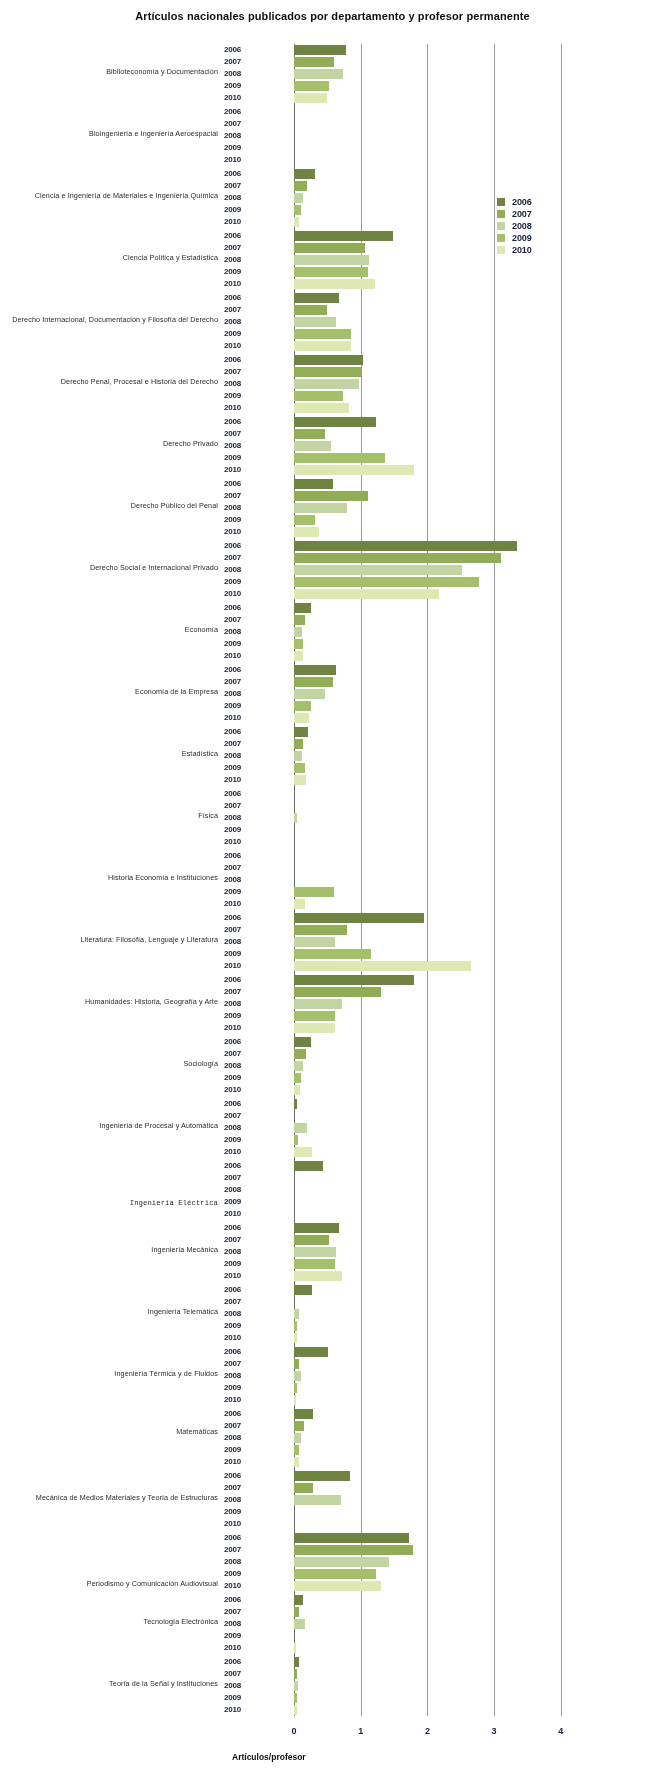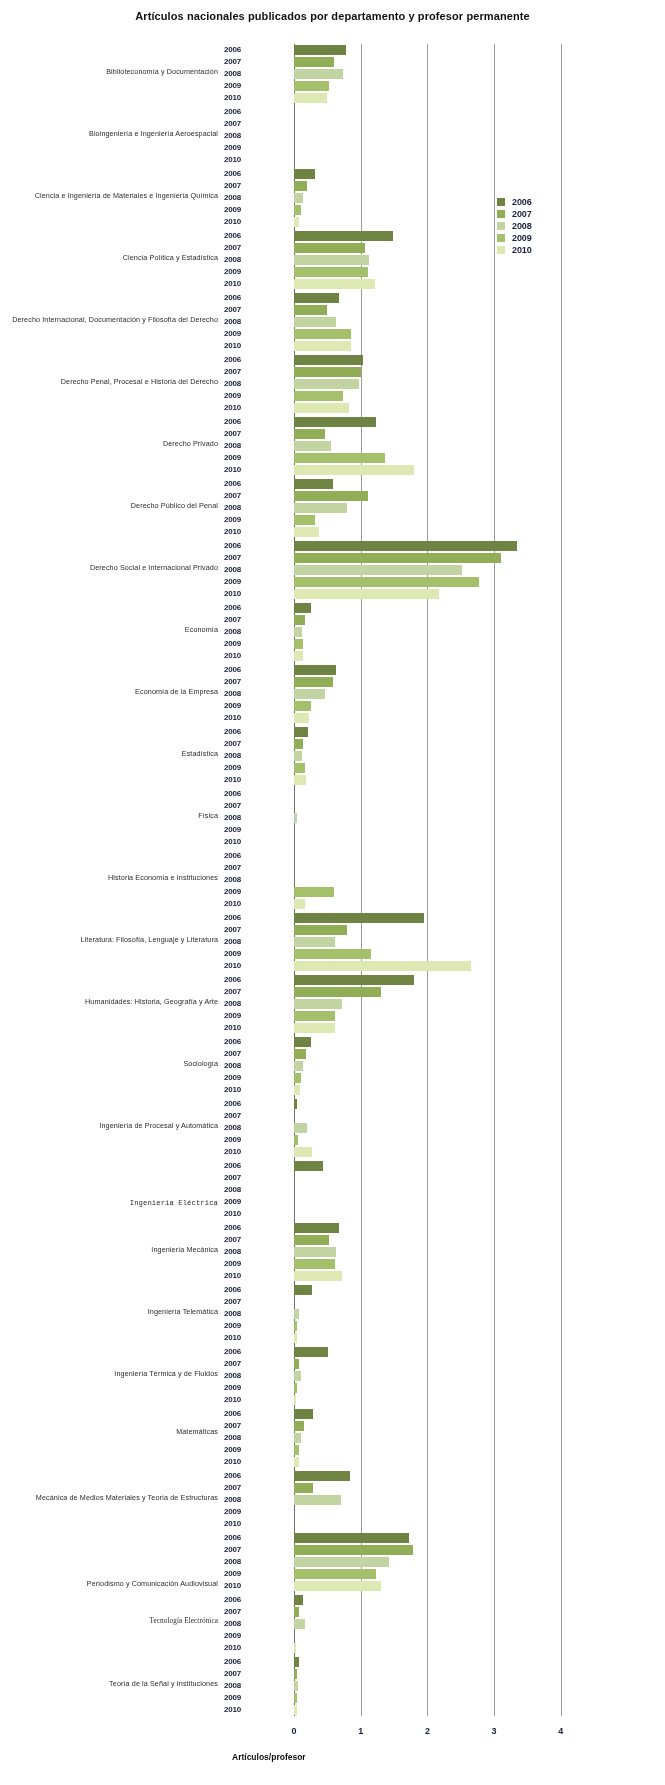--- a/index.html
+++ b/index.html
@@ -794,21 +794,21 @@
           </div>
           <div class="bar-row">
             <div class="bar" title="Periodismo y Comunicación Audiovisual 2009: 1.23" style="width: 82.041px; background: rgb(164, 192, 106);"></div>
           </div>
           <div class="bar-row">
             <div class="bar" title="Periodismo y Comunicación Audiovisual 2010: 1.3" style="width: 86.71px; background: rgb(221, 232, 178);"></div>
           </div>
         </div>
       </div>
       <div class="row-group" style="height: 62px;">
-        <div class="group-label" style="top: 28px; font-family: Liberation Serif, serif;">Tecnología Electrónica</div>
+        <div class="group-label" style="top: 28px;">Tecnología Electrónica</div>
         <div class="years-col" style="top: 4px;">
           <div class="year-label">2006</div>
           <div class="year-label">2007</div>
           <div class="year-label">2008</div>
           <div class="year-label">2009</div>
           <div class="year-label">2010</div>
         </div>
         <div class="bars-col" style="top: 4px;">
           <div class="bar-row">
             <div class="bar" title="Tecnología Electrónica 2006: 0.13" style="width: 8.671px; background: rgb(111, 131, 66);"></div>

